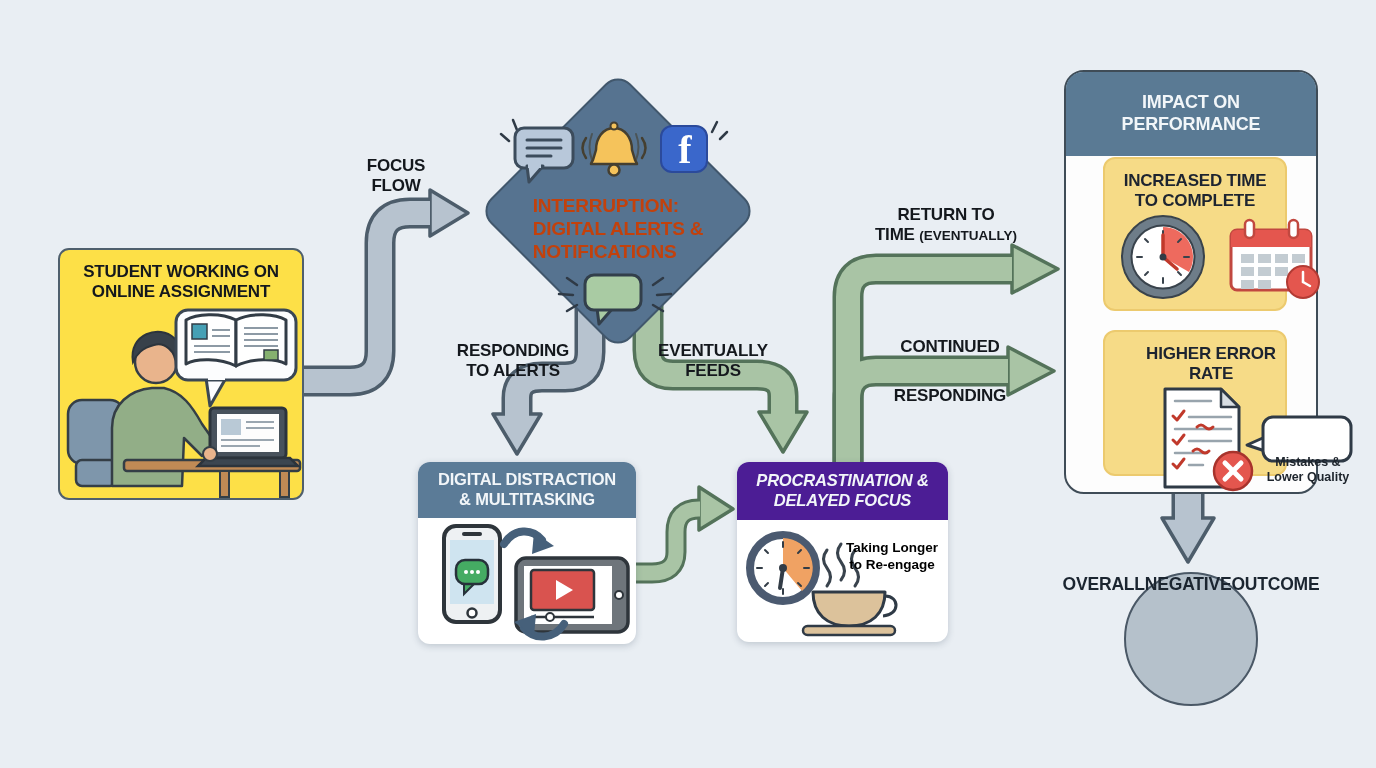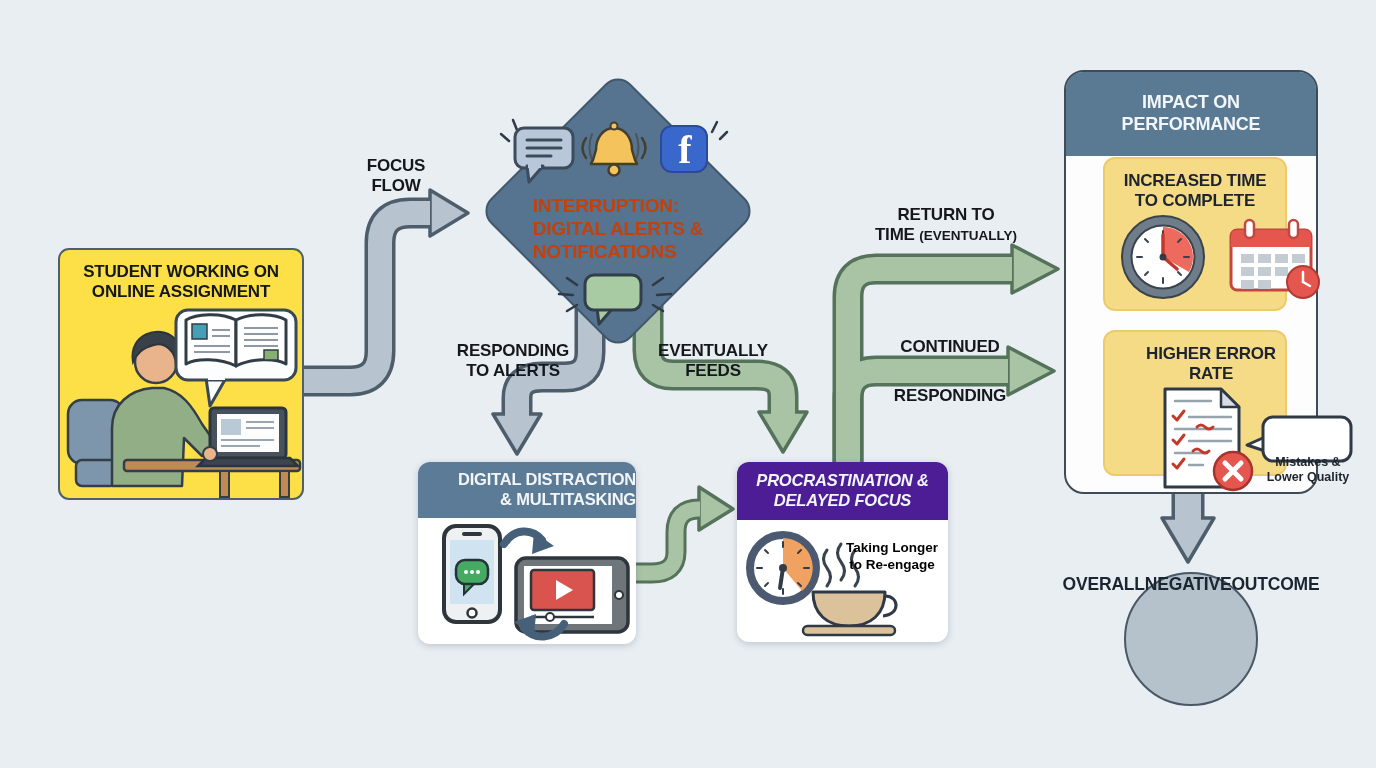--- a/index.html
+++ b/index.html
@@ -24,21 +24,21 @@
   .node{z-index:2;}
   .txt{z-index:3;}
   #student-box{left:58px;top:248px;width:246px;height:252px;background:#fde047;border:2.5px solid #4f5f6d;border-radius:11px;box-sizing:border-box;}
   #student-box .title{padding-top:12px;font-size:17px;}
   #diamond{left:519px;top:112px;width:198px;height:198px;background:#567390;border:2.5px solid #41576c;border-radius:18px;transform:rotate(45deg);box-sizing:border-box;}
   #diamond-content{left:488px;top:96px;width:260px;height:236px;z-index:2;display:flex;flex-direction:column;align-items:center;}
   #diamond-content .title{margin-top:8px;font-size:19px;font-weight:bold;color:#c2410c;line-height:1.22;text-align:left;letter-spacing:-0.2px;}
   .hbox{background:#fff;border-radius:12px;box-shadow:0 2px 7px rgba(40,60,80,.22);box-sizing:border-box;}
   .hbox .hdr{width:100%;color:#f2f6f9;font-weight:bold;text-align:center;display:flex;flex-direction:column;justify-content:center;letter-spacing:-0.2px;}
   #dd-box{left:418px;top:462px;width:218px;height:182px;}
-  #dd-box .hdr{height:56px;background:#5b7b97;border-radius:12px 12px 0 0;font-size:16.5px;line-height:1.2;text-align:right;}
+  #dd-box .hdr{height:56px;background:#5b7b97;border-radius:12px 12px 0 0;font-size:16.5px;line-height:1.2;}
   #proc-box{left:737px;top:462px;width:211px;height:180px;}
   #proc-box .hdr{height:58px;background:#4c1d95;border-radius:12px 12px 0 0;font-size:16.5px;line-height:1.2;font-style:italic;}
   #proc-note{left:104px;top:20px;width:102px;font-size:13.5px;font-weight:bold;color:#000000;line-height:1.25;text-align:center;}
   #impact-panel{left:1064px;top:70px;width:254px;height:424px;background:#fdfdfd;border:2.5px solid #3f4c57;border-radius:20px;box-sizing:border-box;}
   #impact-panel .hdr{height:84px;background:#5a7a94;border-radius:17px 17px 0 0;color:#f2f6f9;font-weight:bold;font-size:18px;line-height:1.2;text-align:center;display:flex;flex-direction:column;justify-content:center;letter-spacing:-0.2px;}
   .ycard{position:absolute;width:184px;background:#f6db87;border:2px solid #ecca6e;border-radius:12px;box-sizing:border-box;margin-left:25px;}
   .ycard .ytitle{margin-top:12px;font-size:17px;font-weight:bold;color:#1d2430;line-height:1.2;text-align:center;letter-spacing:-0.2px;}
   #card-time{left:12px;top:85px;height:154px;}
   #card-error{left:12px;top:258px;height:146px;padding-left:32px;}
   #bubble-text{left:126px;top:70px;width:90px;font-size:12.5px;font-weight:bold;color:#1d242c;line-height:1.25;text-align:center;}

